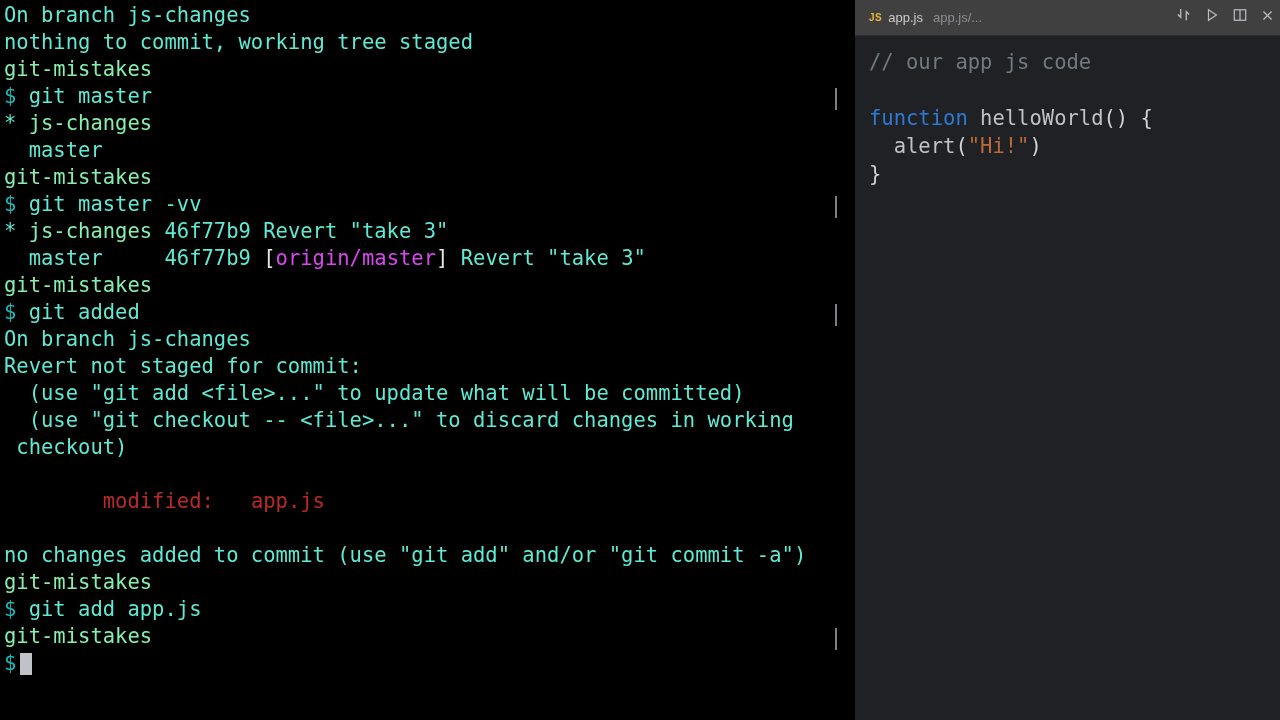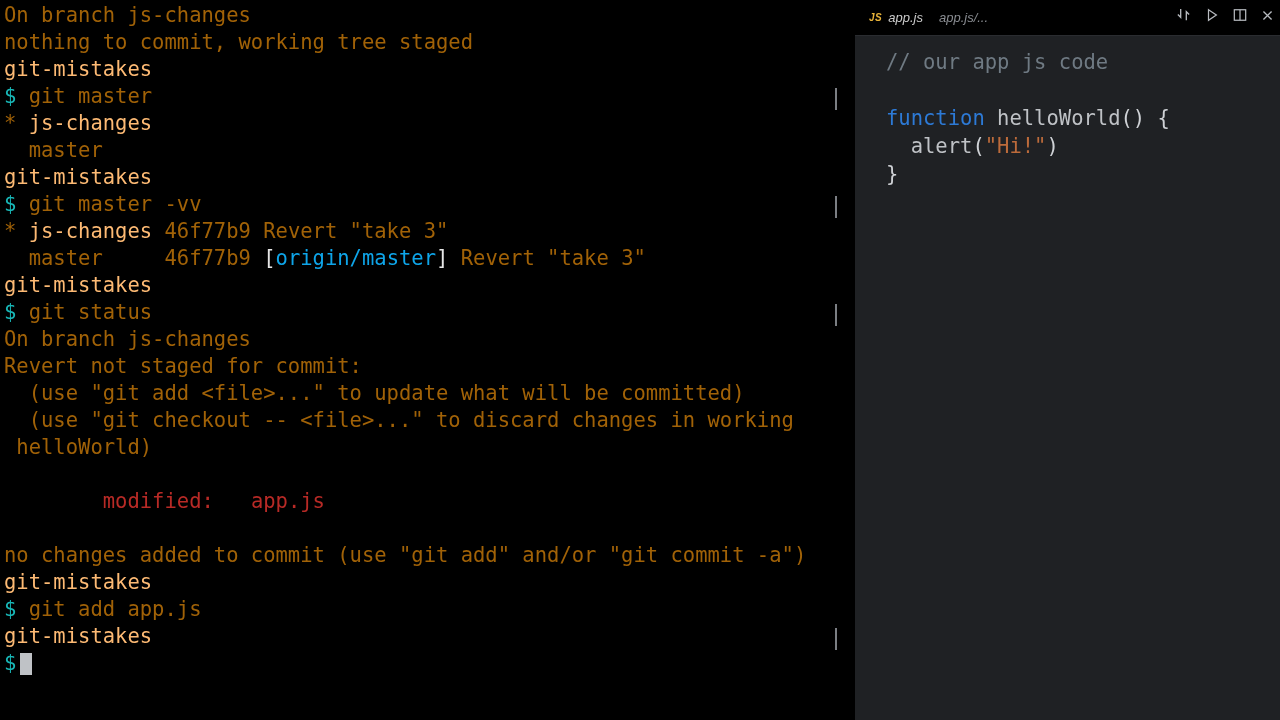--- a/index.html
+++ b/index.html
@@ -6,42 +6,42 @@
 body {
   width: 1280px; height: 720px; overflow: hidden;
   background: #000; color: #e6e6e6;
   font-family: "Menlo","Consolas","DejaVu Sans Mono",monospace;
   font-size: 20.5px; line-height: 27px;
   display: flex;
 }
 .terminal { flex: 0 0 855px; padding: 2px 4px 4px 4px; position: relative; }
 .editor { flex: 1; background: #1f2124; display: flex; flex-direction: column; }
 .tabbar {
-  height: 36px; background: #000000; display: flex; align-items: center;
+  height: 36px; background: #404040; display: flex; align-items: center;
   border-bottom: 1px solid #2a2c30; padding: 0 6px 0 8px;
-  font-family: -apple-system,"Segoe UI",sans-serif; font-size: 13px; font-style: italic;
+  font-family: -apple-system,"Segoe UI",sans-serif; font-size: 13px;
 }
 .tab { display: flex; align-items: center; gap: 6px; padding: 0 6px; color: #ccc; }
 .tab-icon { color: #e8b339; font-weight: 700; font-size: 10px; letter-spacing: .5px; }
-.tab-sec { color: #8a8d92; margin-left: 10px; }
+.tab-sec { color: #8a8d92; margin-left: 4px; }
 .tab-actions { margin-left: auto; display: flex; gap: 14px; color: #b8bbc0; }
 .tab-actions span, .tab-actions svg { cursor: pointer; }
-.code { padding: 12px 14px; font-size: 20.5px; line-height: 28px; color: #cfd2d6; margin-left: 17px; }
+.code { padding: 12px 14px; font-size: 20.5px; line-height: 28px; color: #cfd2d6; }
 .tok-cm  { color: #6f7a83; }
 .tok-kw  { color: #2d7ad6; }
 .tok-fn  { color: #bfc2c6; }
 .tok-call{ color: #bfc2c6; }
 .tok-str { color: #bc6b3b; }
 
 
-.c-white  { color: #a16207; }
-.c-green  { color: #fdba74; }
+.c-white  { color: #5eead4; }
+.c-green  { color: #86efac; }
 .c-cyan   { color: #18b7b7; }
 .c-red    { color: #b82a26; text-align: center; }
-.c-blue   { color: #0ea5e9; }
+.c-blue   { color: #d946ef; }
 
 .pbar {
   position: absolute; width: 2px; height: 22px; right: 18px;
   background: #7b7e83;
 }
 .pbar.p1 { top: 88px; }
 .pbar.p2 { top: 196px; }
 .pbar.p3 { top: 304px; }
 .pbar.p4 { top: 628px; }
 
@@ -59,26 +59,26 @@
 <span class="c-white">nothing to commit, working tree staged</span>
 <span class="c-green">git-mistakes</span>
 <span class="c-cyan">$</span> <span class="c-white">git master</span>
 <span class="c-white">*</span> <span class="c-green">js-changes</span>
   <span class="c-white">master</span>
 <span class="c-green">git-mistakes</span>
 <span class="c-cyan">$</span> <span class="c-white">git master -vv</span>
 <span class="c-white">*</span> <span class="c-green">js-changes</span> <span class="c-white">46f77b9</span> <span class="c-white">Revert "take 3"</span>
   <span class="c-white">master</span>     <span class="c-white">46f77b9</span> [<span class="c-blue">origin/master</span>] <span class="c-white">Revert "take 3"</span>
 <span class="c-green">git-mistakes</span>
-<span class="c-cyan">$</span> <span class="c-white">git status</span>
+<span class="c-cyan">$</span> <span class="c-white">git added</span>
 <span class="c-white">On branch js-changes</span>
 <span class="c-white">Revert not staged for commit:</span>
 <span class="c-white">  (use "git add &lt;file&gt;..." to update what will be committed)</span>
 <span class="c-white">  (use "git checkout -- &lt;file&gt;..." to discard changes in working</span>
-<span class="c-white"> helloWorld)</span>
+<span class="c-white"> checkout)</span>
 
         <span class="c-red">modified:</span>   <span class="c-red">app.js</span>
 
 <span class="c-white">no changes added to commit (use "git add" and/or "git commit -a")</span>
 <span class="c-green">git-mistakes</span>
 <span class="c-cyan">$</span> <span class="c-white">git add app.js</span>
 <span class="c-green">git-mistakes</span>
 <span class="c-cyan">$</span><span class="cursor"></span></pre>
   <div class="pbar p1"></div>
   <div class="pbar p2"></div>

